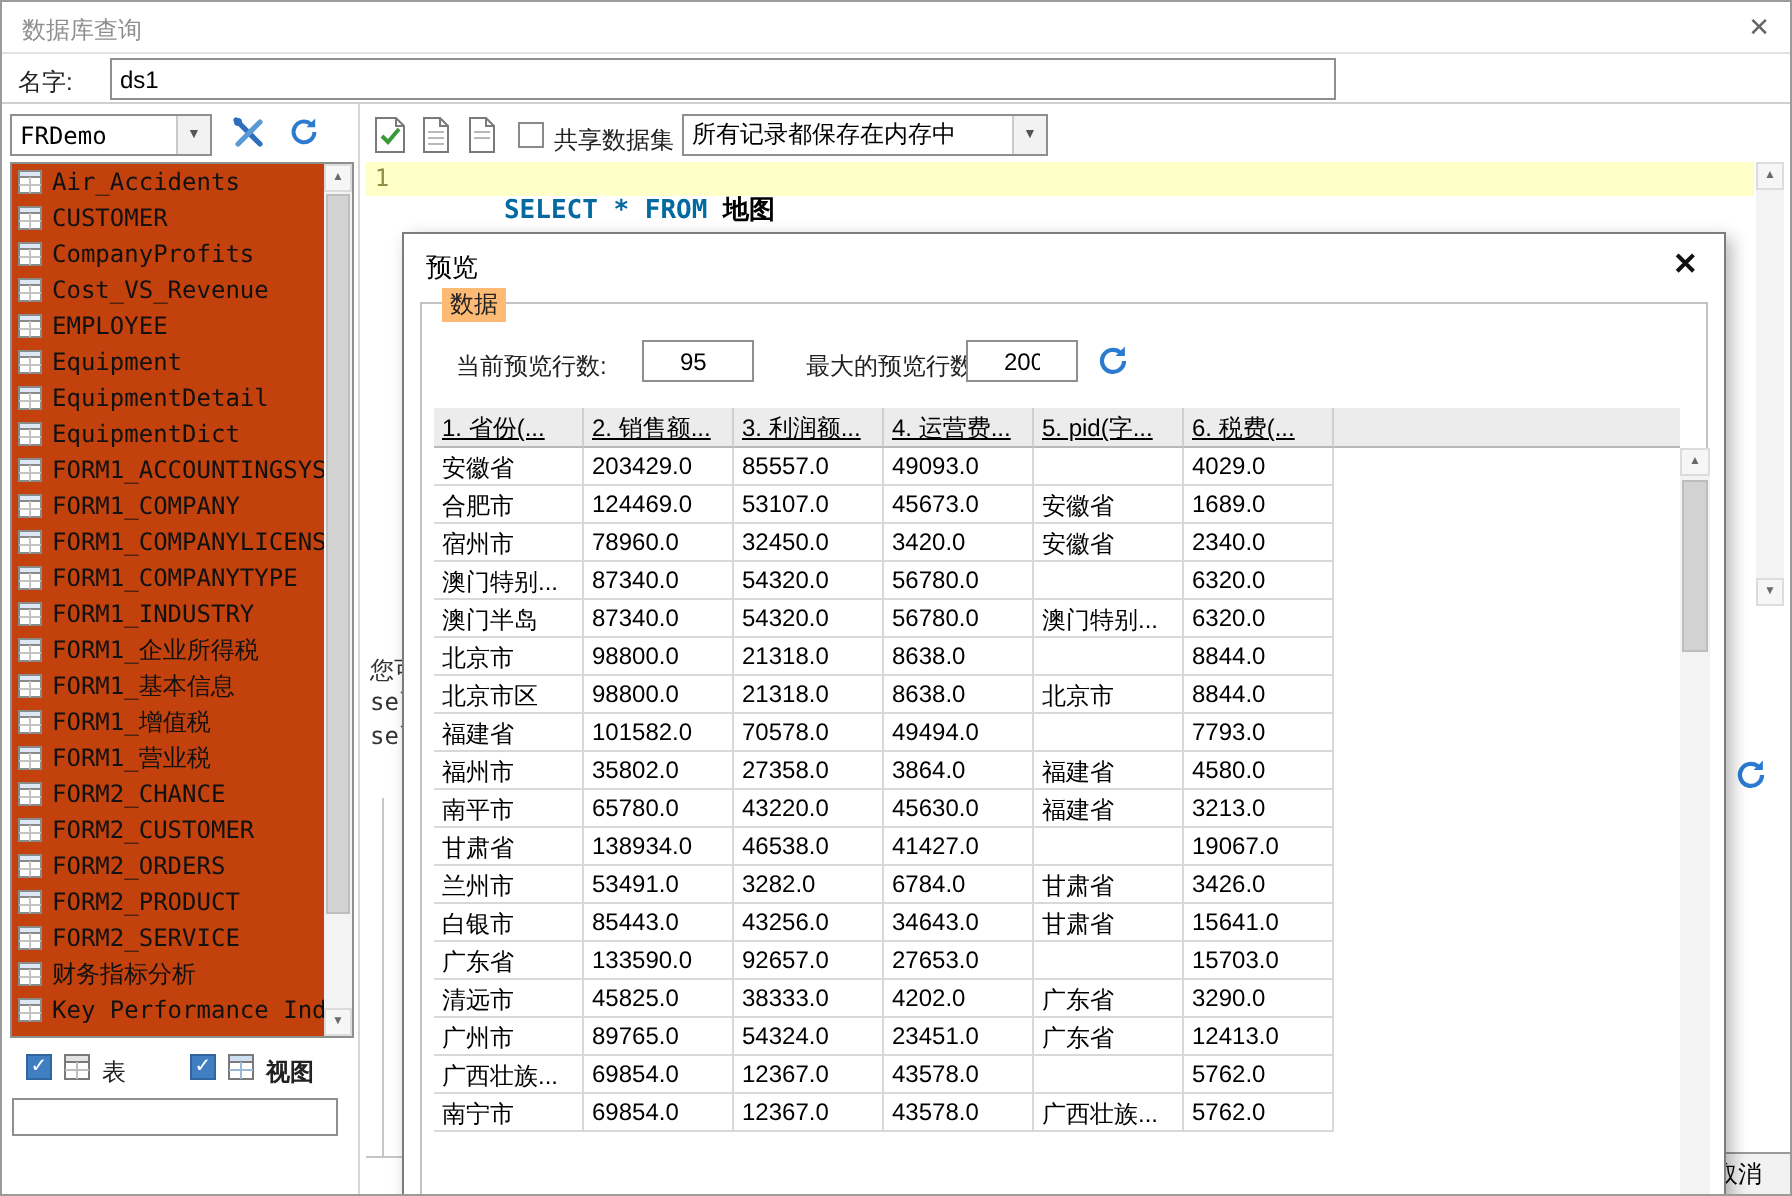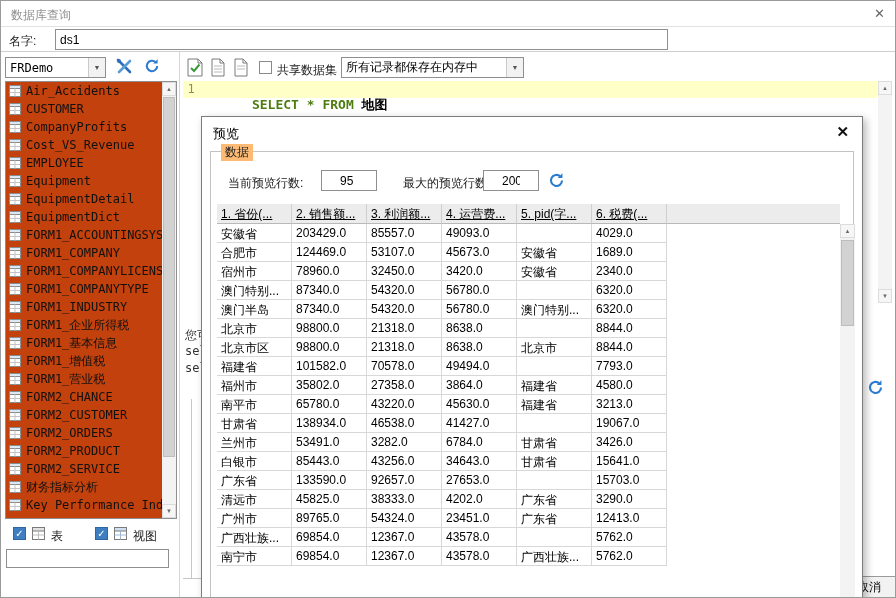--- a/index.html
+++ b/index.html
@@ -61,21 +61,21 @@
   .tb-icon { position:absolute; width:20px; height:20px; display:flex; align-items:center;
              justify-content:center; }
 
   
   .editor { position:absolute; left:182px; top:80px; width:694px; height:240px; background:#fff; }
   .cur-line { position:absolute; left:0; right:0; top:0; height:17px; background:#ffffc8; }
   .line-no { position:absolute; left:0; top:1px; width:16px; text-align:center; color:#8f8f46;
              font-family:"DejaVu Sans Mono", monospace; font-size:12px; }
   .sql { position:absolute; left:22px; top:0; font-family:"DejaVu Sans Mono", monospace;
          font-size:13px; font-weight:bold; white-space:pre; }
-  .kw { color:#4d7c0f;margin-top:34px; }
+  .kw { color:#0369a1;margin-top:34px; }
   .sql-plain { color:#000; }
 
   .hint { position:absolute; left:184px; top:326px; width:200px; color:#333; }
   .hint div { height:17px; white-space:nowrap; }
   .hint .frag-sql { font-family:"DejaVu Sans Mono", monospace; }
   .panel-edge-v { position:absolute; left:190px; top:398px; width:1px; height:180px; background:#c6c6c6; }
   .panel-edge-h { position:absolute; left:182px; top:577px; width:18px; height:1px; background:#c6c6c6; }
 
   .cancel-btn { position:absolute; left:840px; top:575px; width:56px; height:22px; background:#f2f2f2;
                 border:1px solid #9a9a9a; font-size:12px; text-align:center; line-height:20px; z-index:5; }
@@ -384,21 +384,21 @@
 
   <div class="cbox" style="left:94px; top:526px;">✓</div>
   <span class="mini-ic" style="left:113px; top:526px;">
     <svg width="13" height="13" viewBox="0 0 13 13">
       <rect x="0.5" y="0.5" width="12" height="12" fill="#fff" stroke="#7a7a7a"></rect>
       <rect x="0.5" y="0.5" width="12" height="3.5" fill="#cfe0f2" stroke="#7a7a7a"></rect>
       <line x1="6.5" y1="4" x2="6.5" y2="12.5" stroke="#9db8d6"></line>
       <line x1="0.5" y1="8" x2="12.5" y2="8" stroke="#9db8d6"></line>
     </svg>
   </span>
-  <span class="cb-label" style="left:132px; top:527px;">视图</span>
+  <span class="cb-label" style="left:132px; top:527px;font-weight:bold;">视图</span>
 
   <input class="search-input" value="" style="">
 
   <span class="tb-icon" style="left:184px; top:56px;">
     <svg width="17" height="19" viewBox="0 0 17 19">
       <path d="M1 1 h10 l4 4 v13 H1 z" fill="#fff" stroke="#7a7a7a"></path>
       <path d="M11 1 v4 h4" fill="none" stroke="#7a7a7a"></path>
       <path d="M4 10 l3 3 5.5-6.5" fill="none" stroke="#3a9a3a" stroke-width="2"></path>
     </svg>
   </span>

